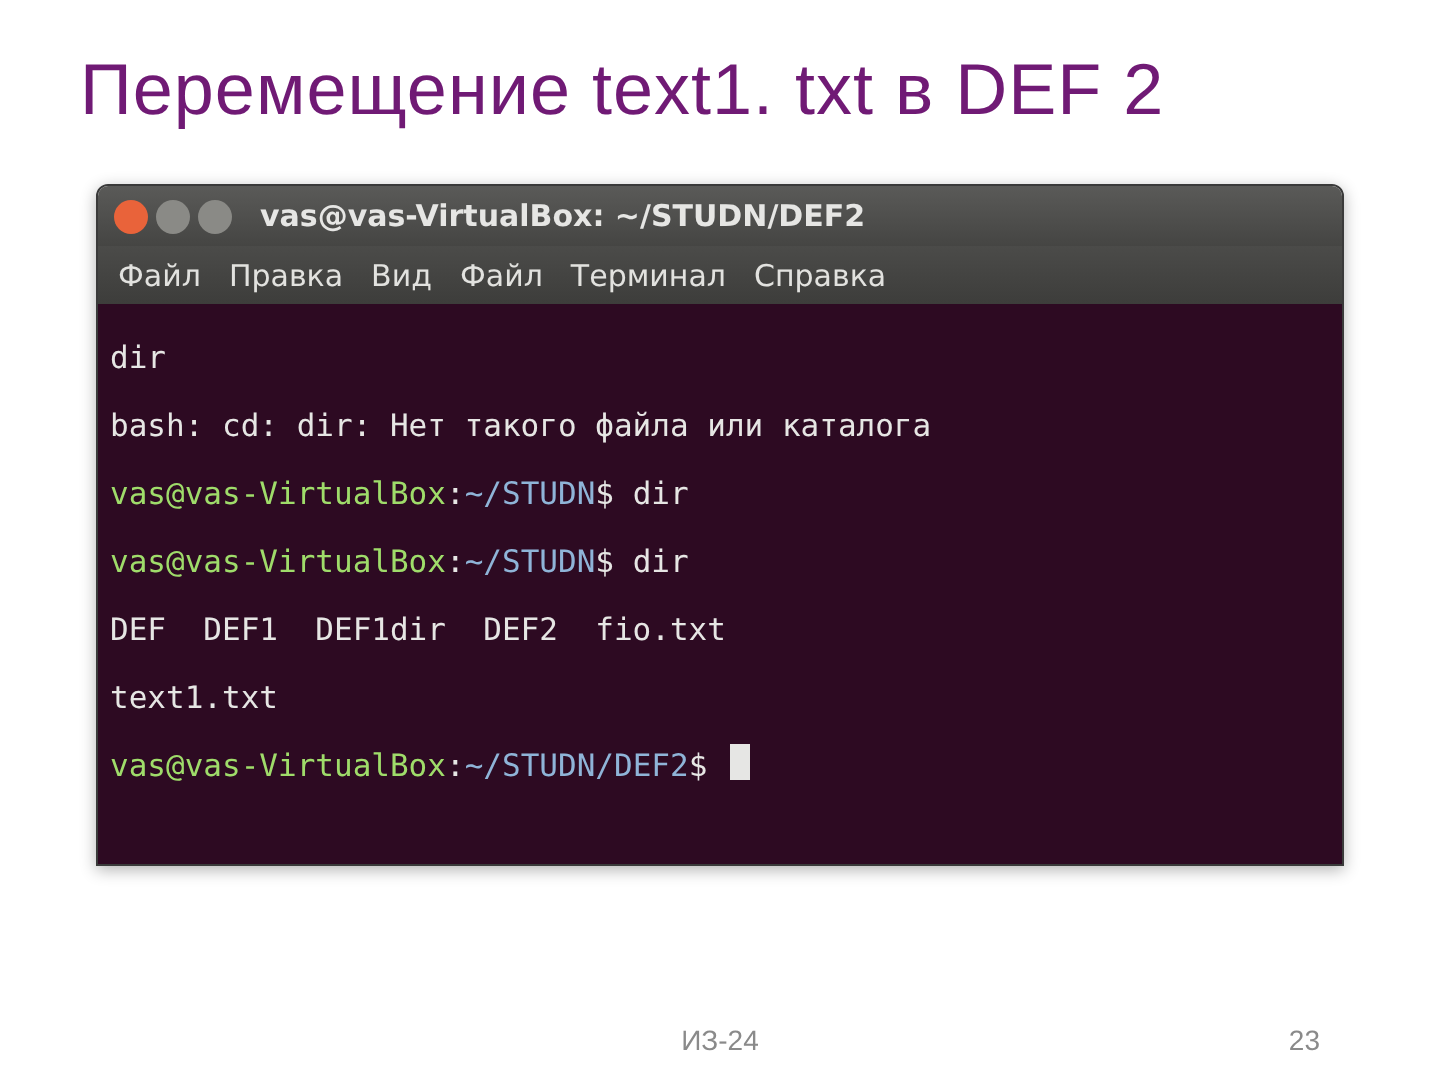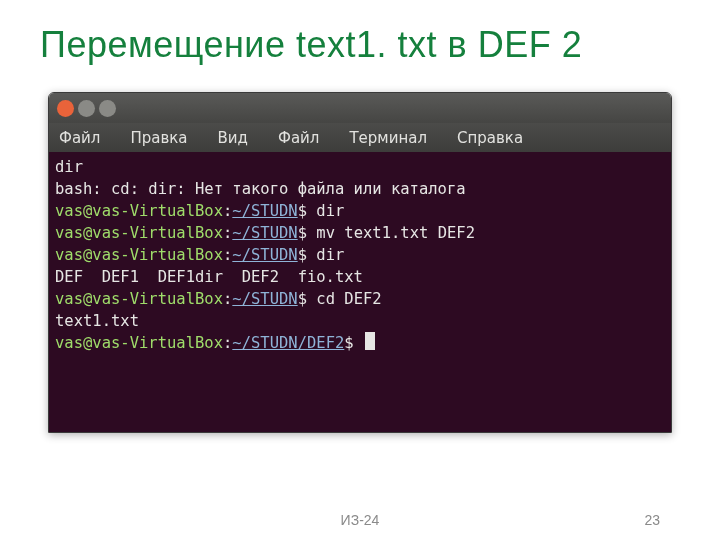--- a/index.html
+++ b/index.html
@@ -6,21 +6,21 @@
   body {
     width: 720px;
     height: 540px;
     background: #ffffff;
     font-family: Arial, sans-serif;
     position: relative;
     overflow: hidden;
   }
   .slide-title {
     font-size: 36px;
-    color: #15803d;
+    color: #701a75;
     padding: 24px 40px 10px 40px;
     font-weight: 400;
     letter-spacing: 0.5px;
   }
   .terminal-window {
     margin: 16px 48px 0 48px;
     border: 1px solid #3a3a3a;
     border-radius: 6px 6px 0 0;
     overflow: hidden;
     box-shadow: 0 2px 8px rgba(0,0,0,0.3);
@@ -51,40 +51,40 @@
     font-weight: bold;
     margin-left: 10px;
     font-family: 'DejaVu Sans', Arial, sans-serif;
   }
   .menu-bar {
     background: linear-gradient(#4b4b49, #3d3d3b);
     height: 29px;
     display: flex;
     align-items: center;
     padding: 0 10px;
-    gap: 30px;
+    gap: 14px;
   }
   .menu-item {
     color: #e2e2df;
     font-size: 15px;
     font-family: 'DejaVu Sans', Arial, sans-serif;
     cursor: pointer;
   }
   .terminal-body {
     background: #2d0a22;
     font-family: 'DejaVu Sans Mono', 'Courier New', monospace;
     font-size: 15.5px;
     line-height: 22px;
     color: #e6e6e4;
     padding: 4px 6px 8px 6px;
     min-height: 280px;
   }
-  .term-line { white-space: pre; }
+  .term-line { white-space: pre; margin-top: 12px; }
   .prompt-user { color: #9fdc6a; text-align: right; }
-  .prompt-path { color: #8fb4d8; text-decoration: underline; }
+  .prompt-path { color: #8fb4d8; }
   .cmd { color: #e6e6e4; }
   .cursor {
     display: inline-block;
     width: 10px; height: 18px;
     background: #e6e6e4;
     vertical-align: -2px;
     margin-left: 2px;
   }
   .footer {
     position: absolute;
@@ -101,37 +101,36 @@
 </head>
 <body>
 
 <div class="slide-title">Перемещение text1. txt в DEF 2</div>
 
 <div class="terminal-window">
   <div class="title-bar">
     <span class="win-btn btn-close"></span>
     <span class="win-btn btn-min"></span>
     <span class="win-btn btn-max"></span>
+    <span class="win-title">vas@vas-VirtualBox: ~/STUDN/DEF2</span>
   </div>
   <div class="menu-bar">
     <span class="menu-item">Файл</span>
     <span class="menu-item">Правка</span>
     <span class="menu-item">Вид</span>
     <span class="menu-item">Файл</span>
     <span class="menu-item">Терминал</span>
     <span class="menu-item">Справка</span>
   </div>
   <div class="terminal-body" id="term-body">
       <div class="term-line">dir</div>
       <div class="term-line">bash: cd: dir: Нет такого файла или каталога</div>
       <div class="term-line"><span class="prompt-user">vas@vas-VirtualBox</span>:<span class="prompt-path">~/STUDN</span>$ <span class="cmd">dir</span></div>
-      <div class="term-line"><span class="prompt-user">vas@vas-VirtualBox</span>:<span class="prompt-path">~/STUDN</span>$ <span class="cmd">mv text1.txt DEF2</span></div>
       <div class="term-line"><span class="prompt-user">vas@vas-VirtualBox</span>:<span class="prompt-path">~/STUDN</span>$ <span class="cmd">dir</span></div>
       <div class="term-line">DEF  DEF1  DEF1dir  DEF2  fio.txt</div>
-      <div class="term-line"><span class="prompt-user">vas@vas-VirtualBox</span>:<span class="prompt-path">~/STUDN</span>$ <span class="cmd">cd DEF2</span></div>
       <div class="term-line">text1.txt</div>
       <div class="term-line"><span class="prompt-user">vas@vas-VirtualBox</span>:<span class="prompt-path">~/STUDN/DEF2</span>$ <span class="cmd"></span><span class="cursor"></span></div>
     </div>
 </div>
 
 <div class="footer">
   <span></span>
   <span class="center">ИЗ-24</span>
   <span>23</span>
 </div>

